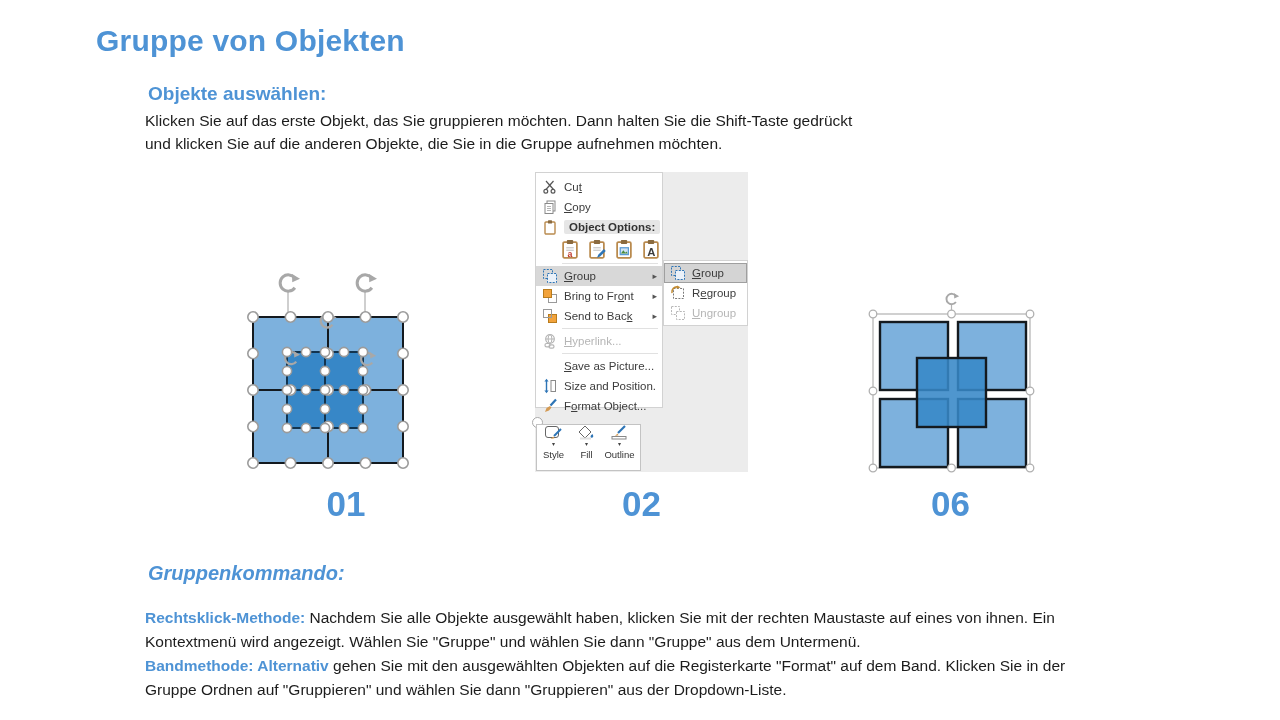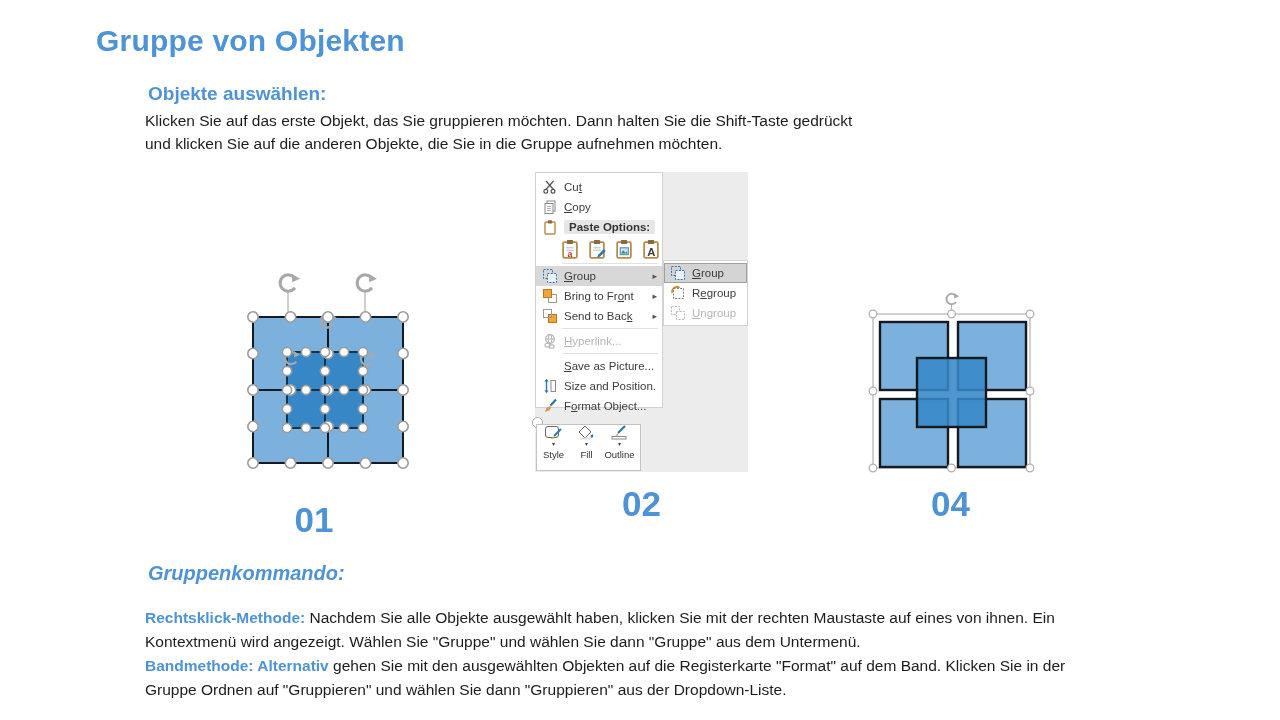--- a/index.html
+++ b/index.html
@@ -10,21 +10,21 @@
   .page-title { left:96px; top:24px; font-size:30px; font-weight:bold; letter-spacing:0.2px; }
   .h2 { font-weight:bold;text-align:center; }
   .h2-select { left:148px; top:83px; font-size:19px; }
   .h2-cmd { left:148px; top:562px; font-size:20px;font-style:italic; }
   .intro { left:145px; top:109px; width:712px; font-size:15.5px; line-height:23px; color:#1c1c1c; }
   .bodytext { left:145px; top:606px; width:965px; font-size:15.5px; line-height:23.5px; color:#1c1c1c; }
   .bodytext p { margin-bottom:1px; }
   .seg-accent { font-weight:bold; }
 
   .caption { top:484px; font-size:35px; font-weight:bold; text-align:center; }
-  .cap1 { left:224px; width:180px;margin-top:16px; }
+  .cap1 { left:256px; width:180px; }
   .cap2 { left:535px; width:213px; }
   .cap3 { left:863px; width:175px; }
 
   
   .shot { left:535px; top:172px; width:213px; height:300px; background:#ececec; }
   .menu { position:absolute; left:0; top:0; width:128px; height:236px; background:#ffffff;
           border:1px solid #d2d2d2; padding-top:4px; }
   .submenu { position:absolute; left:128px; top:88px; width:85px; height:66px; background:#ffffff;
           border:1px solid #d2d2d2; padding-top:2px; }
   .mrow { position:relative; height:20px; display:flex; align-items:center; padding:0 5px 0 6px;
@@ -148,21 +148,21 @@
               <line x1="5" y1="11.5" x2="9" y2="11.5"></line>
             </g>
           </svg></span>
         <span class="lbl"><u>C</u>opy</span>
       </div>
       <div class="mrow header">
         <span class="ic"><svg width="16" height="16" viewBox="0 0 16 16">
             <rect x="3" y="3" width="10" height="12" rx="1" fill="#fff" stroke="#b98a4e" stroke-width="1.4"></rect>
             <rect x="6" y="1.3" width="4" height="3.2" rx="0.6" fill="#8a6a3f"></rect>
           </svg></span>
-        <span class="lbl">Paste Options:</span>
+        <span class="lbl">Object Options:</span>
       </div>
       <div class="pasterow">
         <span class="pic"><svg width="20" height="20" viewBox="0 0 16 16">
             <rect x="2.5" y="2.5" width="11" height="12.5" rx="1" fill="#fff" stroke="#b98a4e" stroke-width="1.4"></rect>
             <rect x="5.5" y="0.8" width="5" height="3.2" rx="0.6" fill="#8a6a3f"></rect>
             <g stroke="#c9c9c9">
               <line x1="5" y1="7" x2="11" y2="7"></line>
               <line x1="5" y1="9" x2="11" y2="9"></line>
             </g>
             <text x="8" y="14.5" font-size="7" font-weight="bold" fill="#c0392b" text-anchor="middle">a</text>
@@ -326,19 +326,19 @@
       <circle cx="10" cy="99" r="3.8" fill="#fff" stroke="#b0b0b0" stroke-width="1.3"></circle>
       <circle cx="167" cy="99" r="3.8" fill="#fff" stroke="#b0b0b0" stroke-width="1.3"></circle>
       <circle cx="10" cy="176" r="3.8" fill="#fff" stroke="#b0b0b0" stroke-width="1.3"></circle>
       <circle cx="88.5" cy="176" r="3.8" fill="#fff" stroke="#b0b0b0" stroke-width="1.3"></circle>
       <circle cx="167" cy="176" r="3.8" fill="#fff" stroke="#b0b0b0" stroke-width="1.3"></circle>
     </svg>
 </div>
 
 <div class="abs caption cap1" style="color: rgb(78, 147, 213);">01</div>
 <div class="abs caption cap2" style="color: rgb(78, 147, 213);">02</div>
-<div class="abs caption cap3" style="color: rgb(78, 147, 213);">04</div>
+<div class="abs caption cap3" style="color: rgb(78, 147, 213);">06</div>
 
 <h2 class="abs h2 h2-cmd" style="color: rgb(78, 147, 213);">Gruppenkommando:</h2>
 <div class="abs bodytext" id="cmd-paragraphs">
     <p><span class="seg-accent" style="color: rgb(78, 147, 213);">Rechtsklick-Methode:  </span><span>Nachdem Sie alle Objekte ausgewählt haben, klicken Sie mit der rechten Maustaste auf eines von ihnen. Ein Kontextmenü wird angezeigt. Wählen Sie "Gruppe" und wählen Sie dann "Gruppe" aus dem Untermenü.</span></p>
     <p><span class="seg-accent" style="color: rgb(78, 147, 213);">Bandmethode:  Alternativ </span><span>gehen Sie mit den ausgewählten Objekten auf die Registerkarte "Format" auf dem Band. Klicken Sie in der Gruppe Ordnen auf "Gruppieren" und wählen Sie dann "Gruppieren" aus der Dropdown-Liste.</span></p>
   </div>
 
 </body></html>

